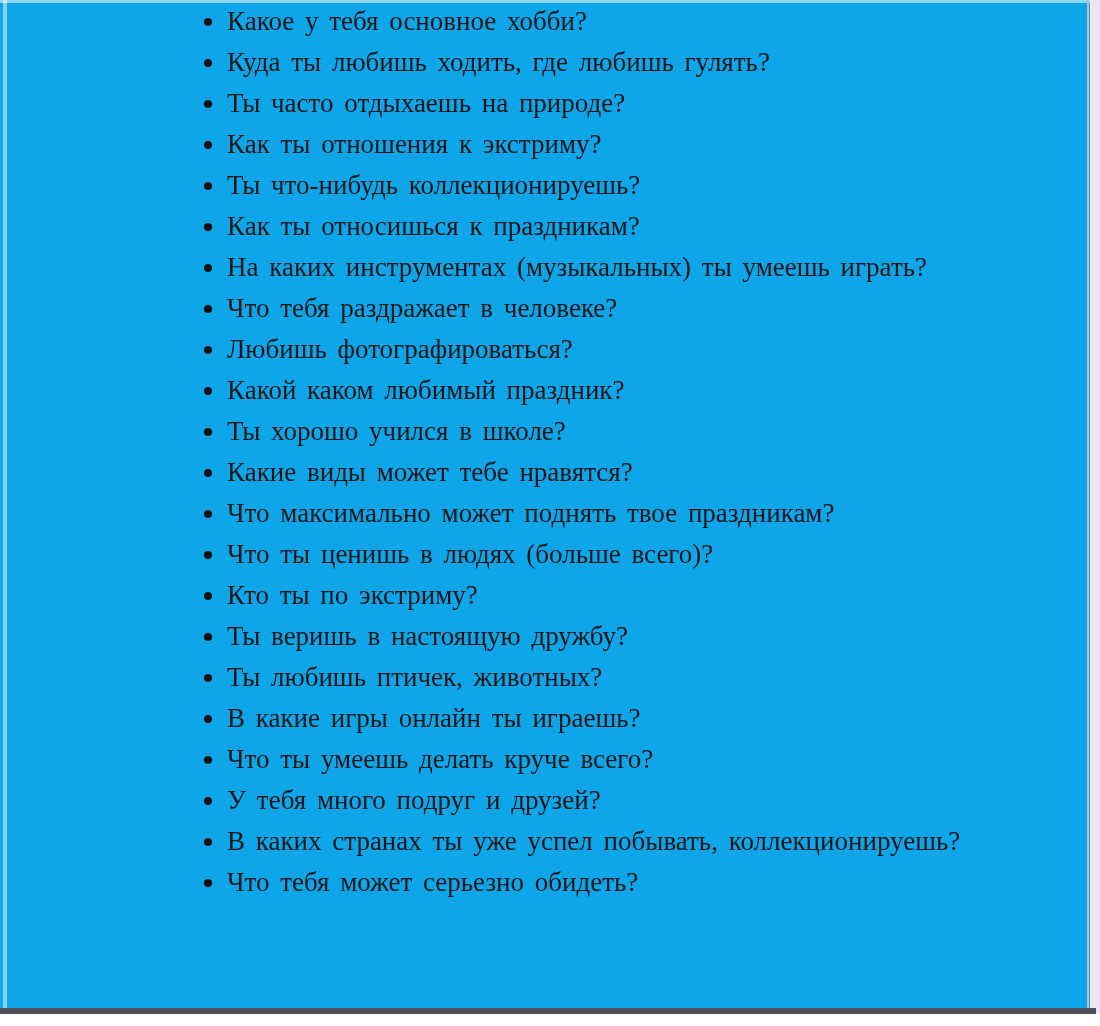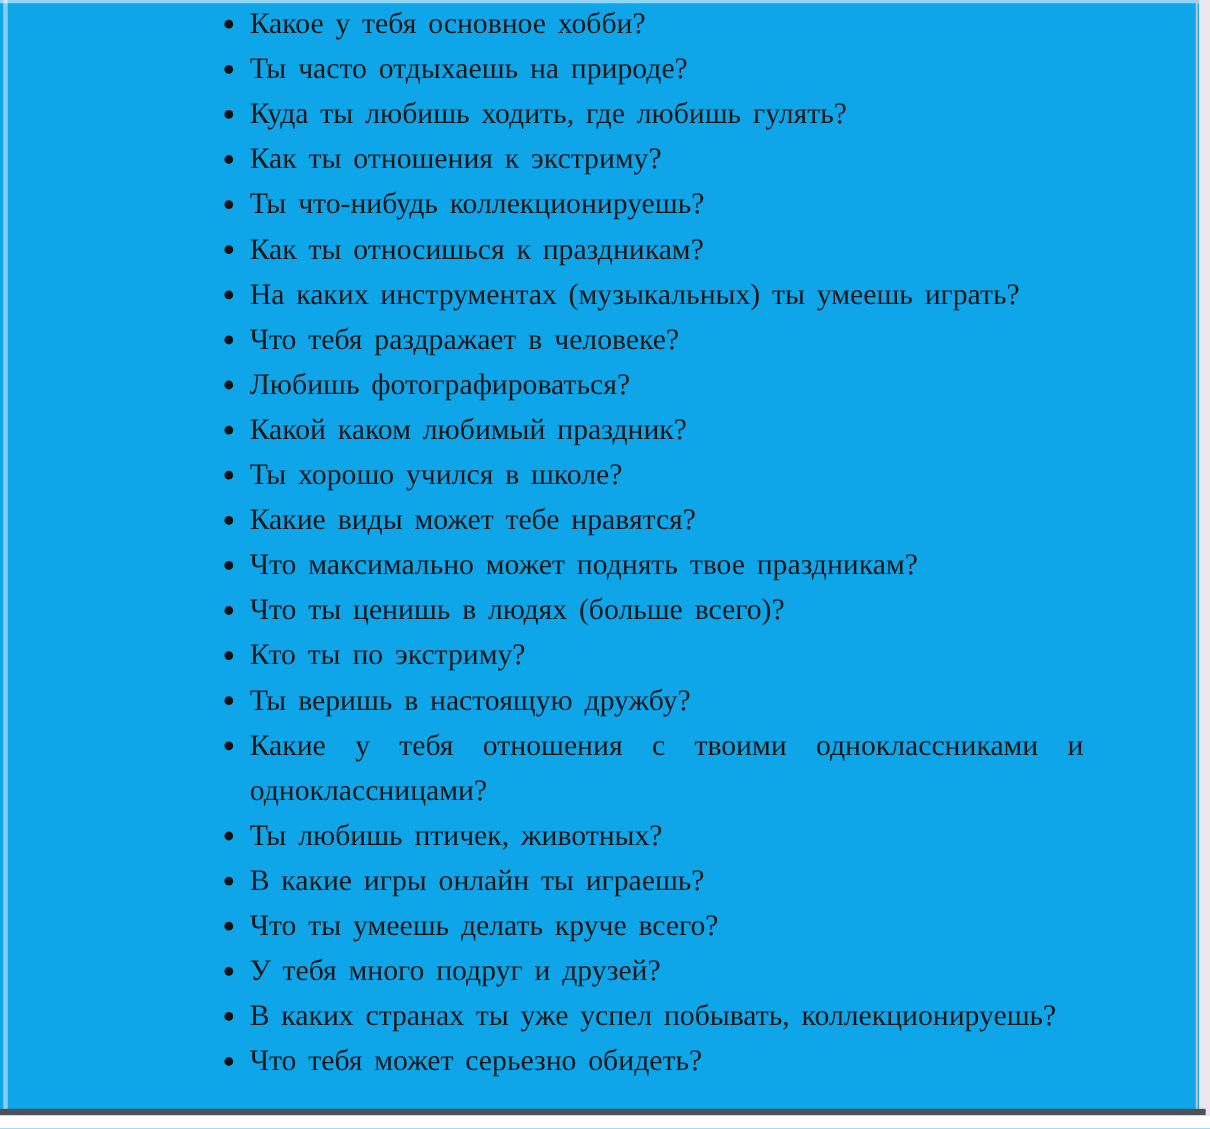--- a/index.html
+++ b/index.html
@@ -79,36 +79,35 @@
 </head>
 <body>
 
 <div class="page">
   <div class="edge-top"></div>
   <div class="edge-left"></div>
   <div class="edge-right-light"></div>
   <div class="edge-right-line"></div>
   <ul class="question-list" id="qlist">
       <li><span class="bullet"></span><span class="q-text">Какое у тебя основное хобби?</span></li>
+      <li><span class="bullet"></span><span class="q-text">Куда ты любишь ходить, где любишь гулять?</span></li>
       <li><span class="bullet"></span><span class="q-text">Ты часто отдыхаешь на природе?</span></li>
-      <li><span class="bullet"></span><span class="q-text">Куда ты любишь ходить, где любишь гулять?</span></li>
       <li><span class="bullet"></span><span class="q-text">Как ты отношения к экстриму?</span></li>
       <li><span class="bullet"></span><span class="q-text">Ты что-нибудь коллекционируешь?</span></li>
       <li><span class="bullet"></span><span class="q-text">Как ты относишься к праздникам?</span></li>
       <li><span class="bullet"></span><span class="q-text">На каких инструментах (музыкальных) ты умеешь играть?</span></li>
       <li><span class="bullet"></span><span class="q-text">Что тебя раздражает в человеке?</span></li>
       <li><span class="bullet"></span><span class="q-text">Любишь фотографироваться?</span></li>
       <li><span class="bullet"></span><span class="q-text">Какой каком любимый праздник?</span></li>
       <li><span class="bullet"></span><span class="q-text">Ты хорошо учился в школе?</span></li>
       <li><span class="bullet"></span><span class="q-text">Какие виды может тебе нравятся?</span></li>
       <li><span class="bullet"></span><span class="q-text">Что максимально может поднять твое праздникам?</span></li>
       <li><span class="bullet"></span><span class="q-text">Что ты ценишь в людях (больше всего)?</span></li>
       <li><span class="bullet"></span><span class="q-text">Кто ты по экстриму?</span></li>
       <li><span class="bullet"></span><span class="q-text">Ты веришь в настоящую дружбу?</span></li>
-      <li><span class="bullet"></span><span class="q-text">Какие у тебя отношения с твоими одноклассниками и одноклассницами?</span></li>
       <li><span class="bullet"></span><span class="q-text">Ты любишь птичек, животных?</span></li>
       <li><span class="bullet"></span><span class="q-text">В какие игры онлайн ты играешь?</span></li>
       <li><span class="bullet"></span><span class="q-text">Что ты умеешь делать круче всего?</span></li>
       <li><span class="bullet"></span><span class="q-text">У тебя много подруг и друзей?</span></li>
       <li><span class="bullet"></span><span class="q-text">В каких странах ты уже успел побывать, коллекционируешь?</span></li>
       <li><span class="bullet"></span><span class="q-text">Что тебя может серьезно обидеть?</span></li>
     </ul>
   <div class="bottom-bar"></div>
 </div>
 

